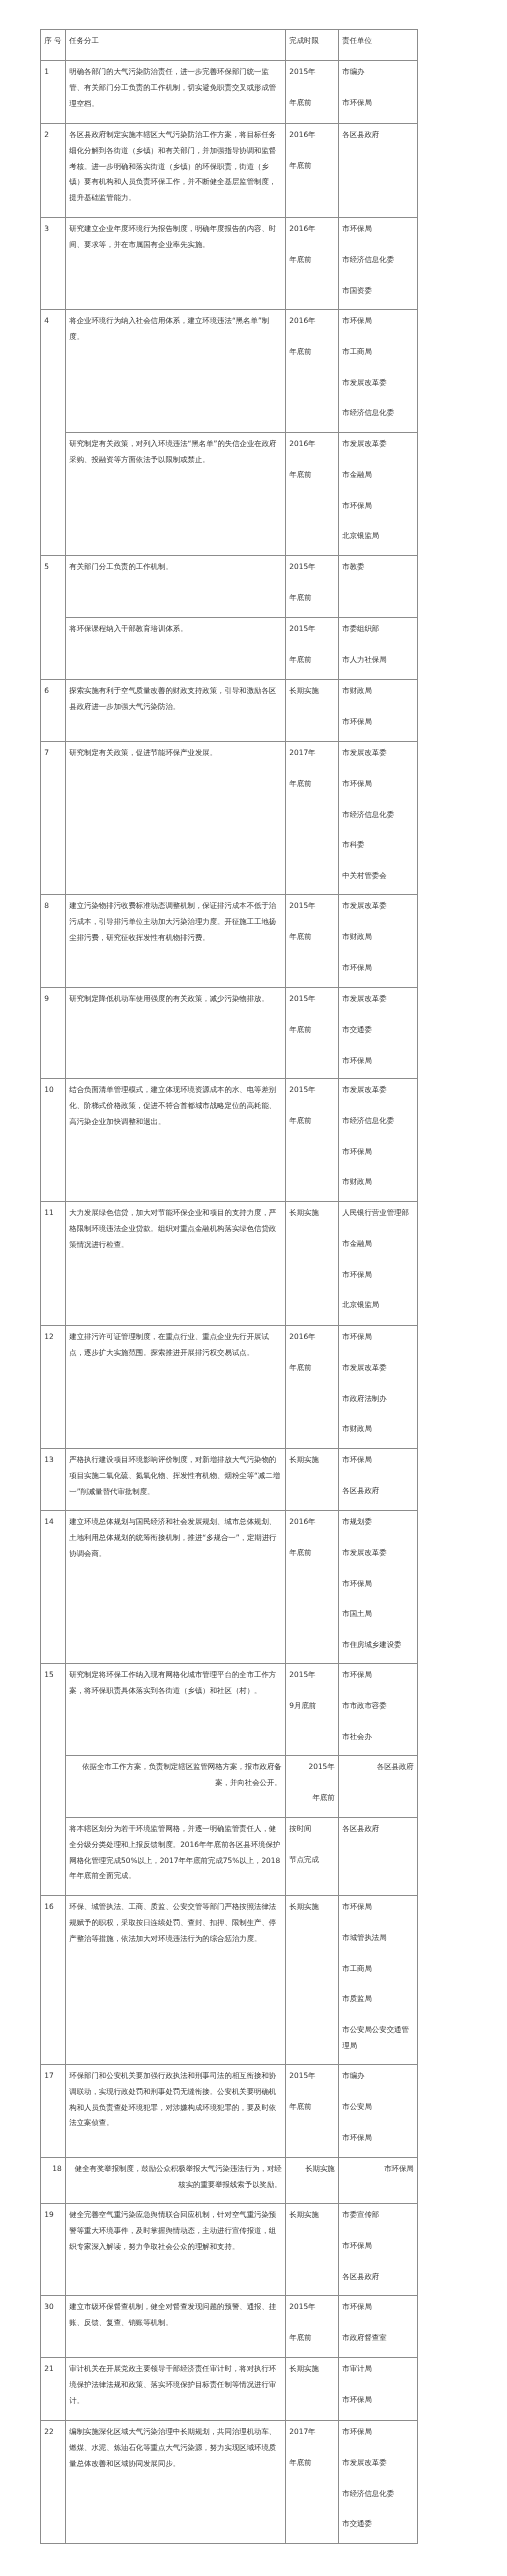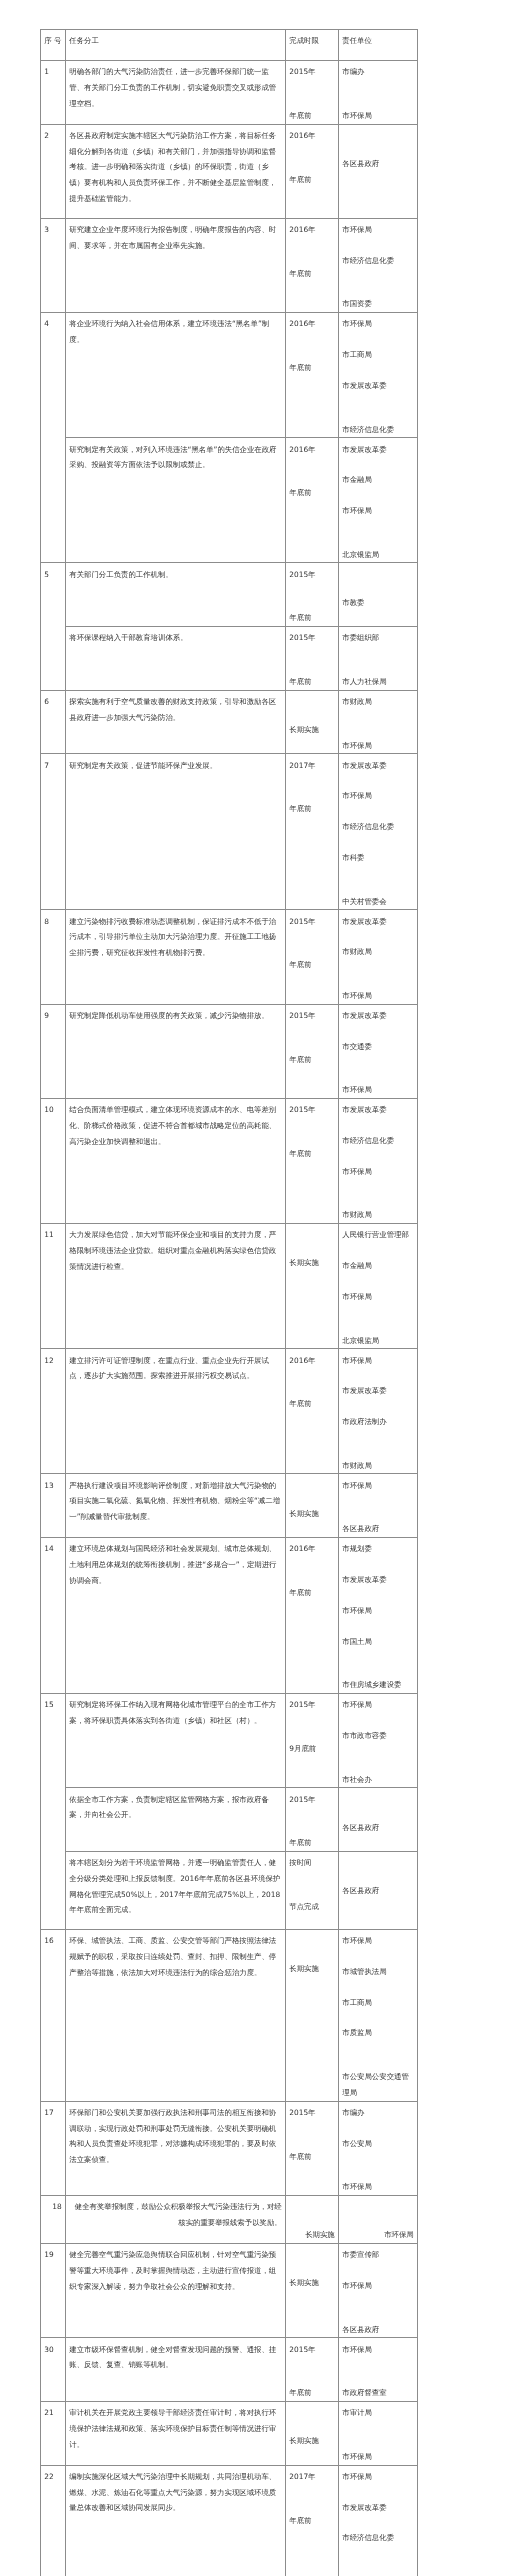--- a/index.html
+++ b/index.html
@@ -18,21 +18,21 @@
     padding: 3.3px 3.3px 0 3.3px;
     line-height: 15.7px;
     overflow: hidden;
     word-break: break-all;
   }
   col.c-seq { width: 25px; }
   col.c-task { width: 220px; }
   col.c-time { width: 53px; }
   col.c-unit { width: 79px; }
   .time-line, .unit-line { display: block; line-height: 15.7px; margin-bottom: 15px; }
-  .time-line:last-child, .unit-line:last-child { margin-bottom: 0; margin-top: 28px; }
+  .time-line:last-child, .unit-line:last-child { margin-bottom: 0; }
 </style>
 </head>
 <body>
 
 <table class="tasks">
   <colgroup>
     <col class="c-seq">
       <col class="c-task">
       <col class="c-time">
       <col class="c-unit">
@@ -254,21 +254,21 @@
         <td>
           <span class="time-line">2015年</span>
           <span class="time-line">9月底前</span>
         </td>
         <td>
           <span class="unit-line">市环保局</span>
           <span class="unit-line">市市政市容委</span>
           <span class="unit-line">市社会办</span>
         </td>
       </tr>
-      <tr style="height: 62px;">
+      <tr style="height: 62px; text-align: right;">
         <td>依据全市工作方案，负责制定辖区监管网格方案，报市政府备案，并向社会公开。</td>
         <td>
           <span class="time-line">2015年</span>
           <span class="time-line">年底前</span>
         </td>
         <td>
           <span class="unit-line">各区县政府</span>
         </td>
       </tr>
       <tr style="height: 78px;">

